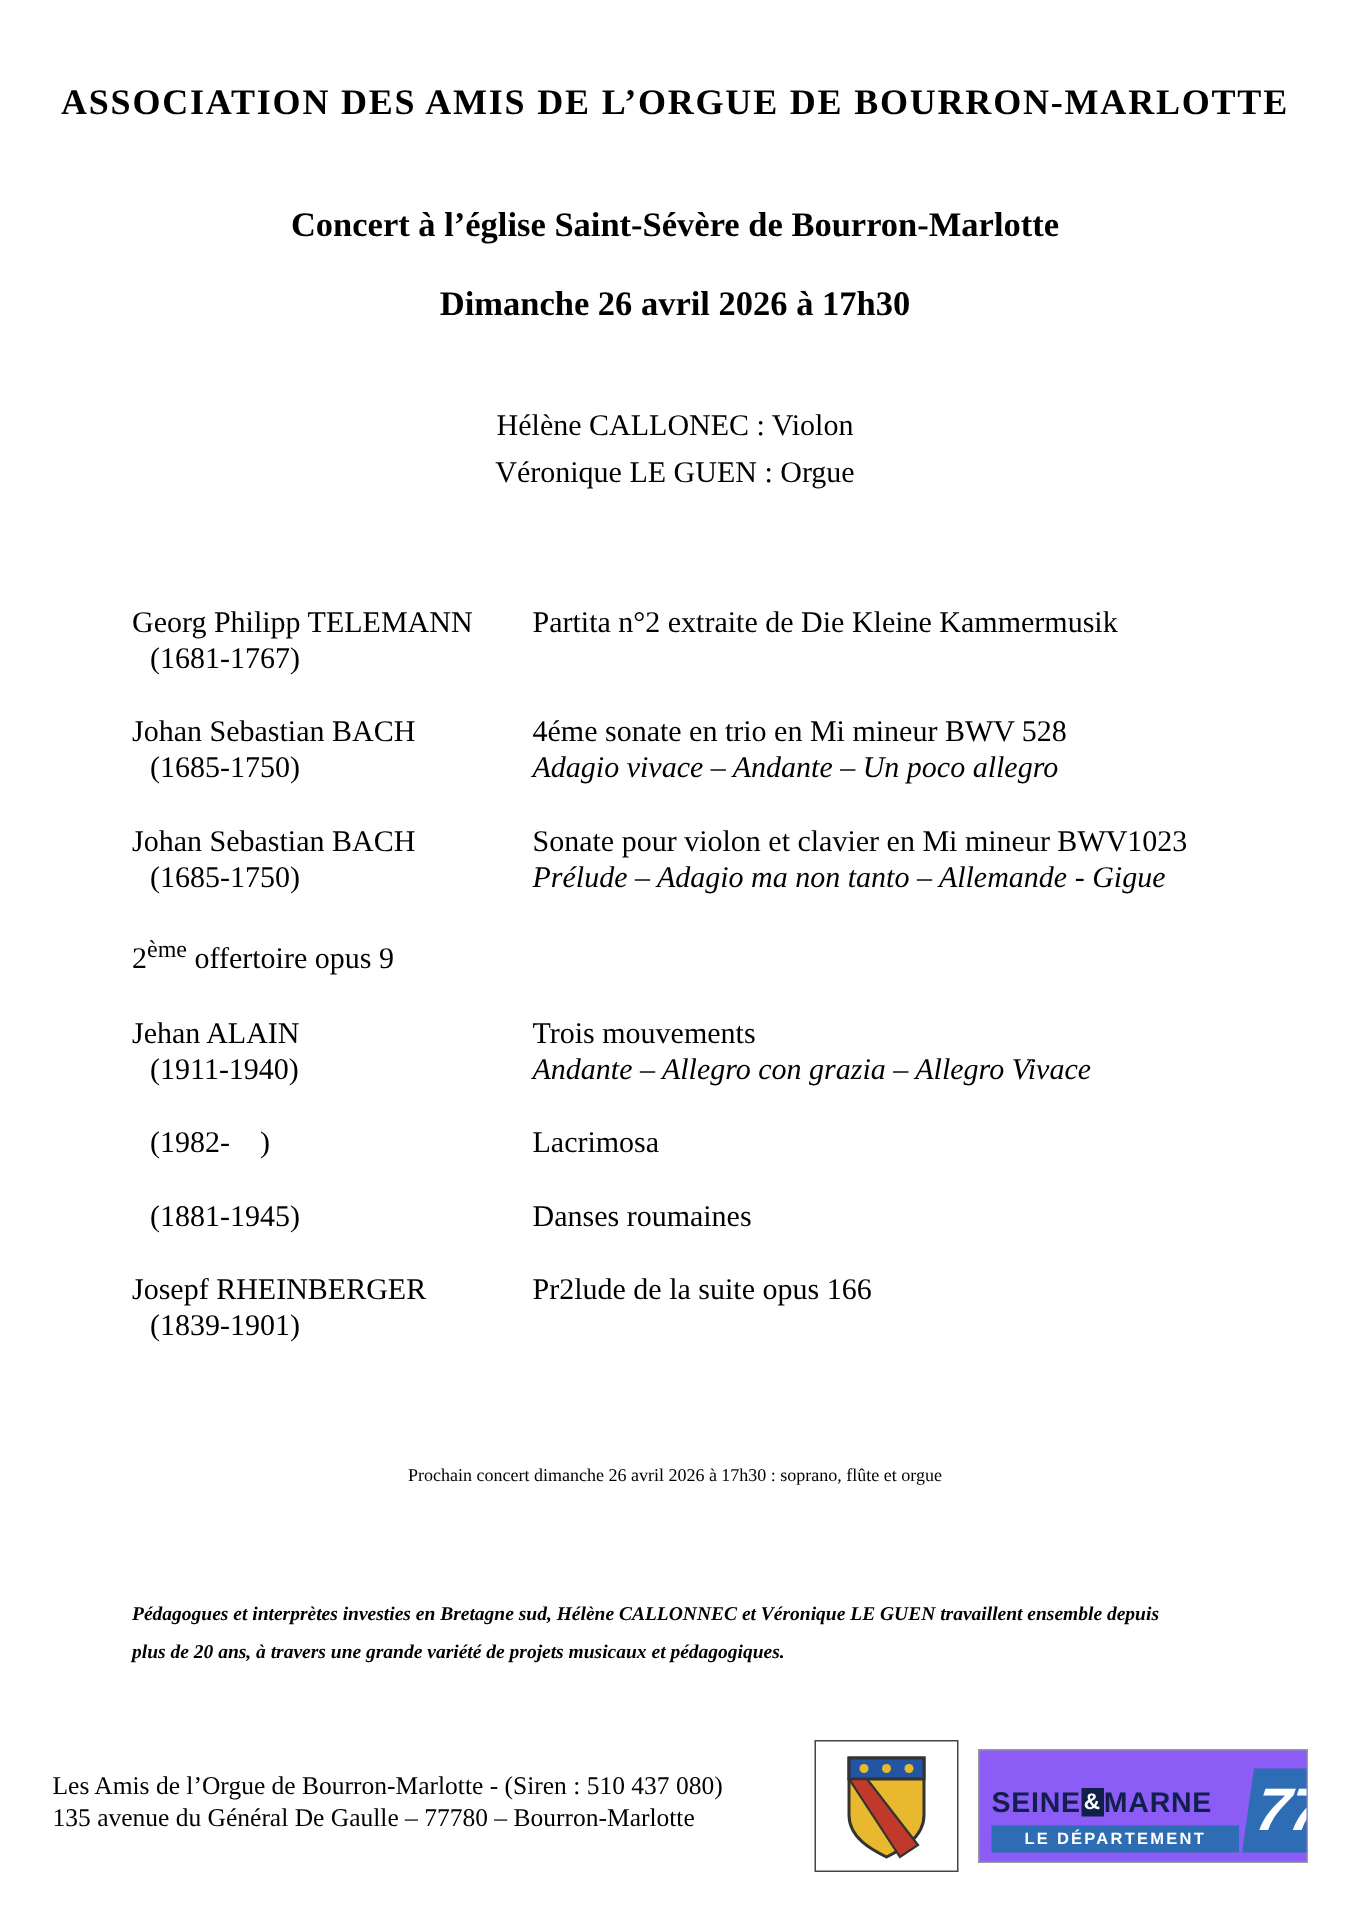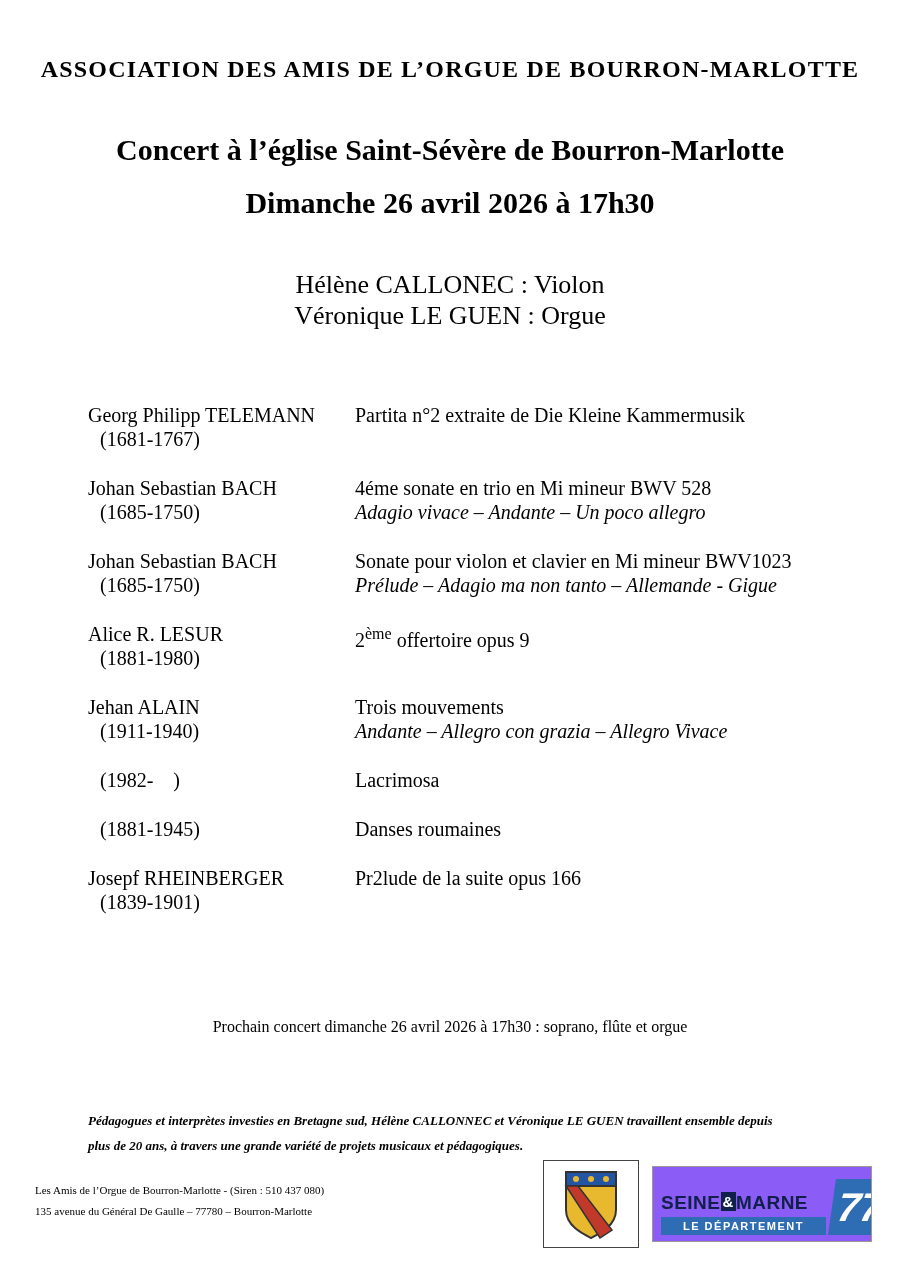--- a/index.html
+++ b/index.html
@@ -20,27 +20,27 @@
     margin-top: 56px;
     text-align: center;
     font-weight: bold;
     font-size: 24px;
     letter-spacing: 1.2px;
   }
   .main-title {
     margin-top: 40px;
     text-align: center;
     font-weight: bold;
-    font-size: 30px;
+    font-size: 23px;
     line-height: 53px;
   }
   .performers {
     margin-top: 40px;
     text-align: center;
-    font-size: 26px;
+    font-size: 20px;
     line-height: 31px;
   }
   .program {
     margin-top: 72px;
     margin-left: 88px;
     margin-right: 60px;
     font-size: 20px;
   }
   .program-row {
     display: flex;
@@ -57,38 +57,38 @@
   .col-piece {
     flex: 1;
   }
   .piece-movements {
     font-style: italic;
   }
   .piece-title sup {
     font-size: 16px;
   }
   .next-concert {
-    margin-top: 104px;
-    text-align: center;
-    font-size: 16px;
+    margin-top: 80px;
+    text-align: center;
+    font-size: 12px;
   }
   .bio {
     margin-top: 72px;
     margin-left: 88px;
     width: 705px;
     font-weight: bold;
     font-style: italic;
     font-size: 13px;
     line-height: 25px;
   }
   .footer-text {
     position: absolute;
     left: 35px;
     top: 1180px;
-    font-size: 11px;
+    font-size: 17px;
     line-height: 21px;
   }
   .crest-box {
     position: absolute;
     left: 543px;
     top: 1160px;
     width: 94px;
     height: 86px;
     border: 1px solid #444;
     background: #ffffff;
@@ -204,24 +204,20 @@
         <div>Johan Sebastian BACH</div>
         <div class="composer-dates">(1685-1750)</div>
       </div>
       <div class="col-piece">
         <div class="piece-title">Sonate pour violon et clavier en Mi mineur BWV1023</div>
         <div class="piece-movements">Prélude – Adagio ma non tanto – Allemande - Gigue</div>
       </div>
     </div>
 
     <div class="program-row">
-      <div class="col-composer">
-        <div>Alice R. LESUR</div>
-        <div class="composer-dates">(1881-1980)</div>
-      </div>
       <div class="col-piece">
         <div class="piece-title"><span>2</span><sup>ème</sup><span> offertoire opus 9</span></div>
         <div class="piece-movements"></div>
       </div>
     </div>
 
     <div class="program-row">
       <div class="col-composer">
         <div>Jehan ALAIN</div>
         <div class="composer-dates">(1911-1940)</div>

